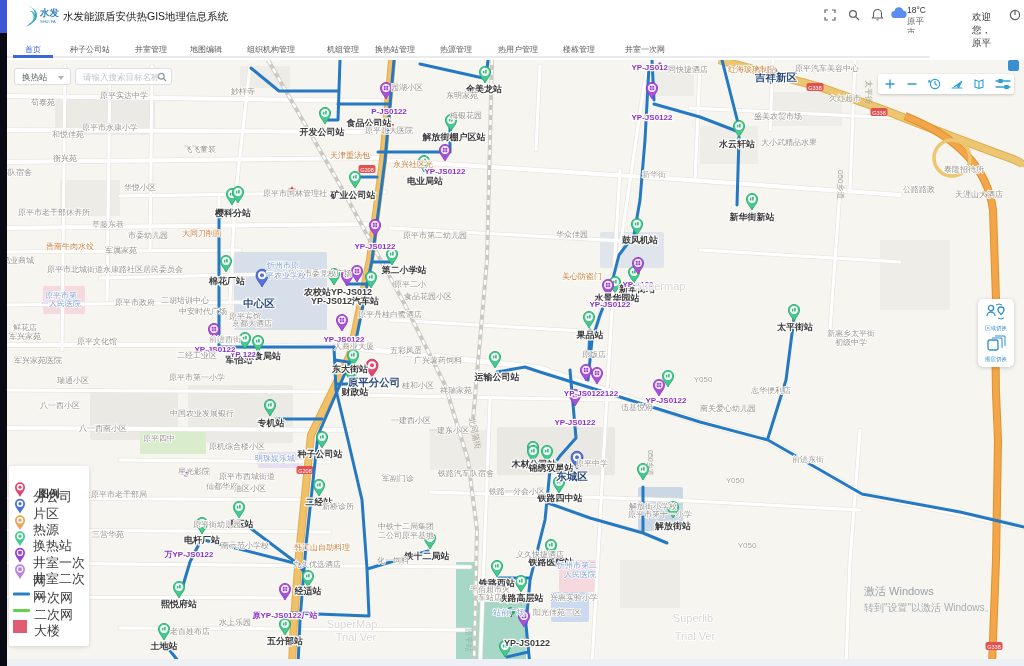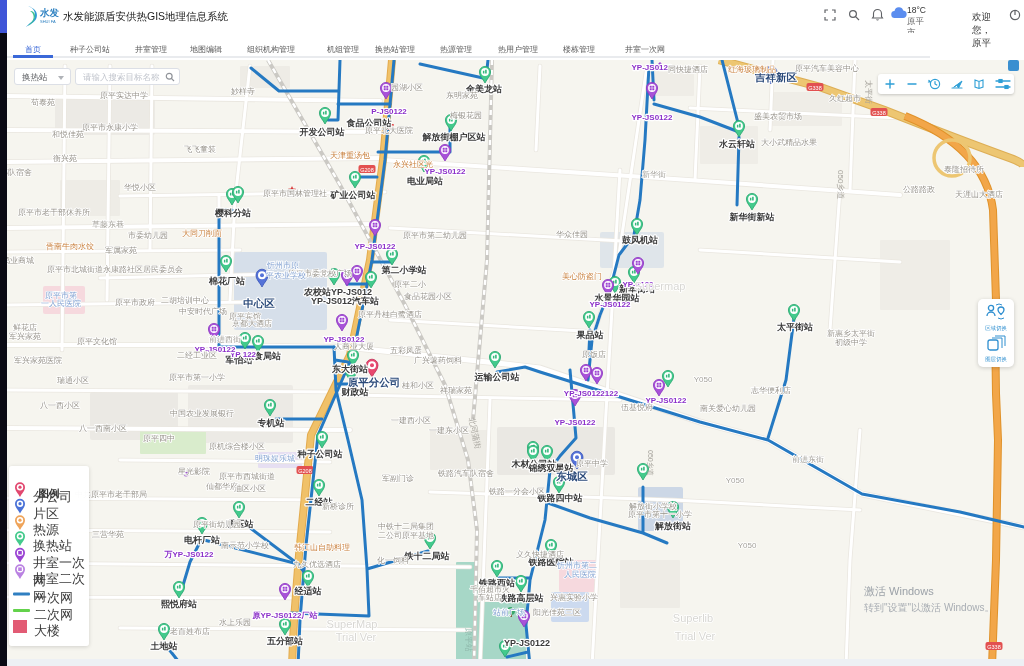--- a/index.html
+++ b/index.html
@@ -540,21 +540,21 @@
  <span style="left:491px">热用户管理</span>
  <span style="left:556px">楼栋管理</span>
  <span style="left:618px">井室一次网</span>
 </div>
 
 <div id="srch">
  <div class="sbox" style="left:0;top:0;width:57px">
       <span style="position:absolute;left:7px;top:3px;font-size:8.5px;color:#606266">换热站</span>
       <span style="position:absolute;right:6px;top:7px;width:0;height:0;border-left:3px solid transparent;border-right:3px solid transparent;border-top:4px solid #b0b3b8"></span>
     </div>
- <div class="sbox" style="left:61px;top:0;width:105px">
+ <div class="sbox" style="left:61px;top:0;width:97px">
       <span style="position:absolute;left:7px;top:3px;font-size:8.5px;color:#c0c4cc">请输入搜索目标名称</span>
  <svg style="position:absolute;right:4px;top:3px" width="10" height="10" viewBox="0 0 10 10" fill="none" stroke="#909399" stroke-width="1.2">
         <circle cx="4.2" cy="4.2" r="2.9"></circle>
         <path d="M6.4 6.4 L9 9"></path>
       </svg>
     </div>
 </div>
 
 <div id="toolbar">
  <svg width="136" height="20" viewBox="0 0 136 20" fill="none" stroke="#2e9fd6" stroke-width="1.4" stroke-linecap="round">

